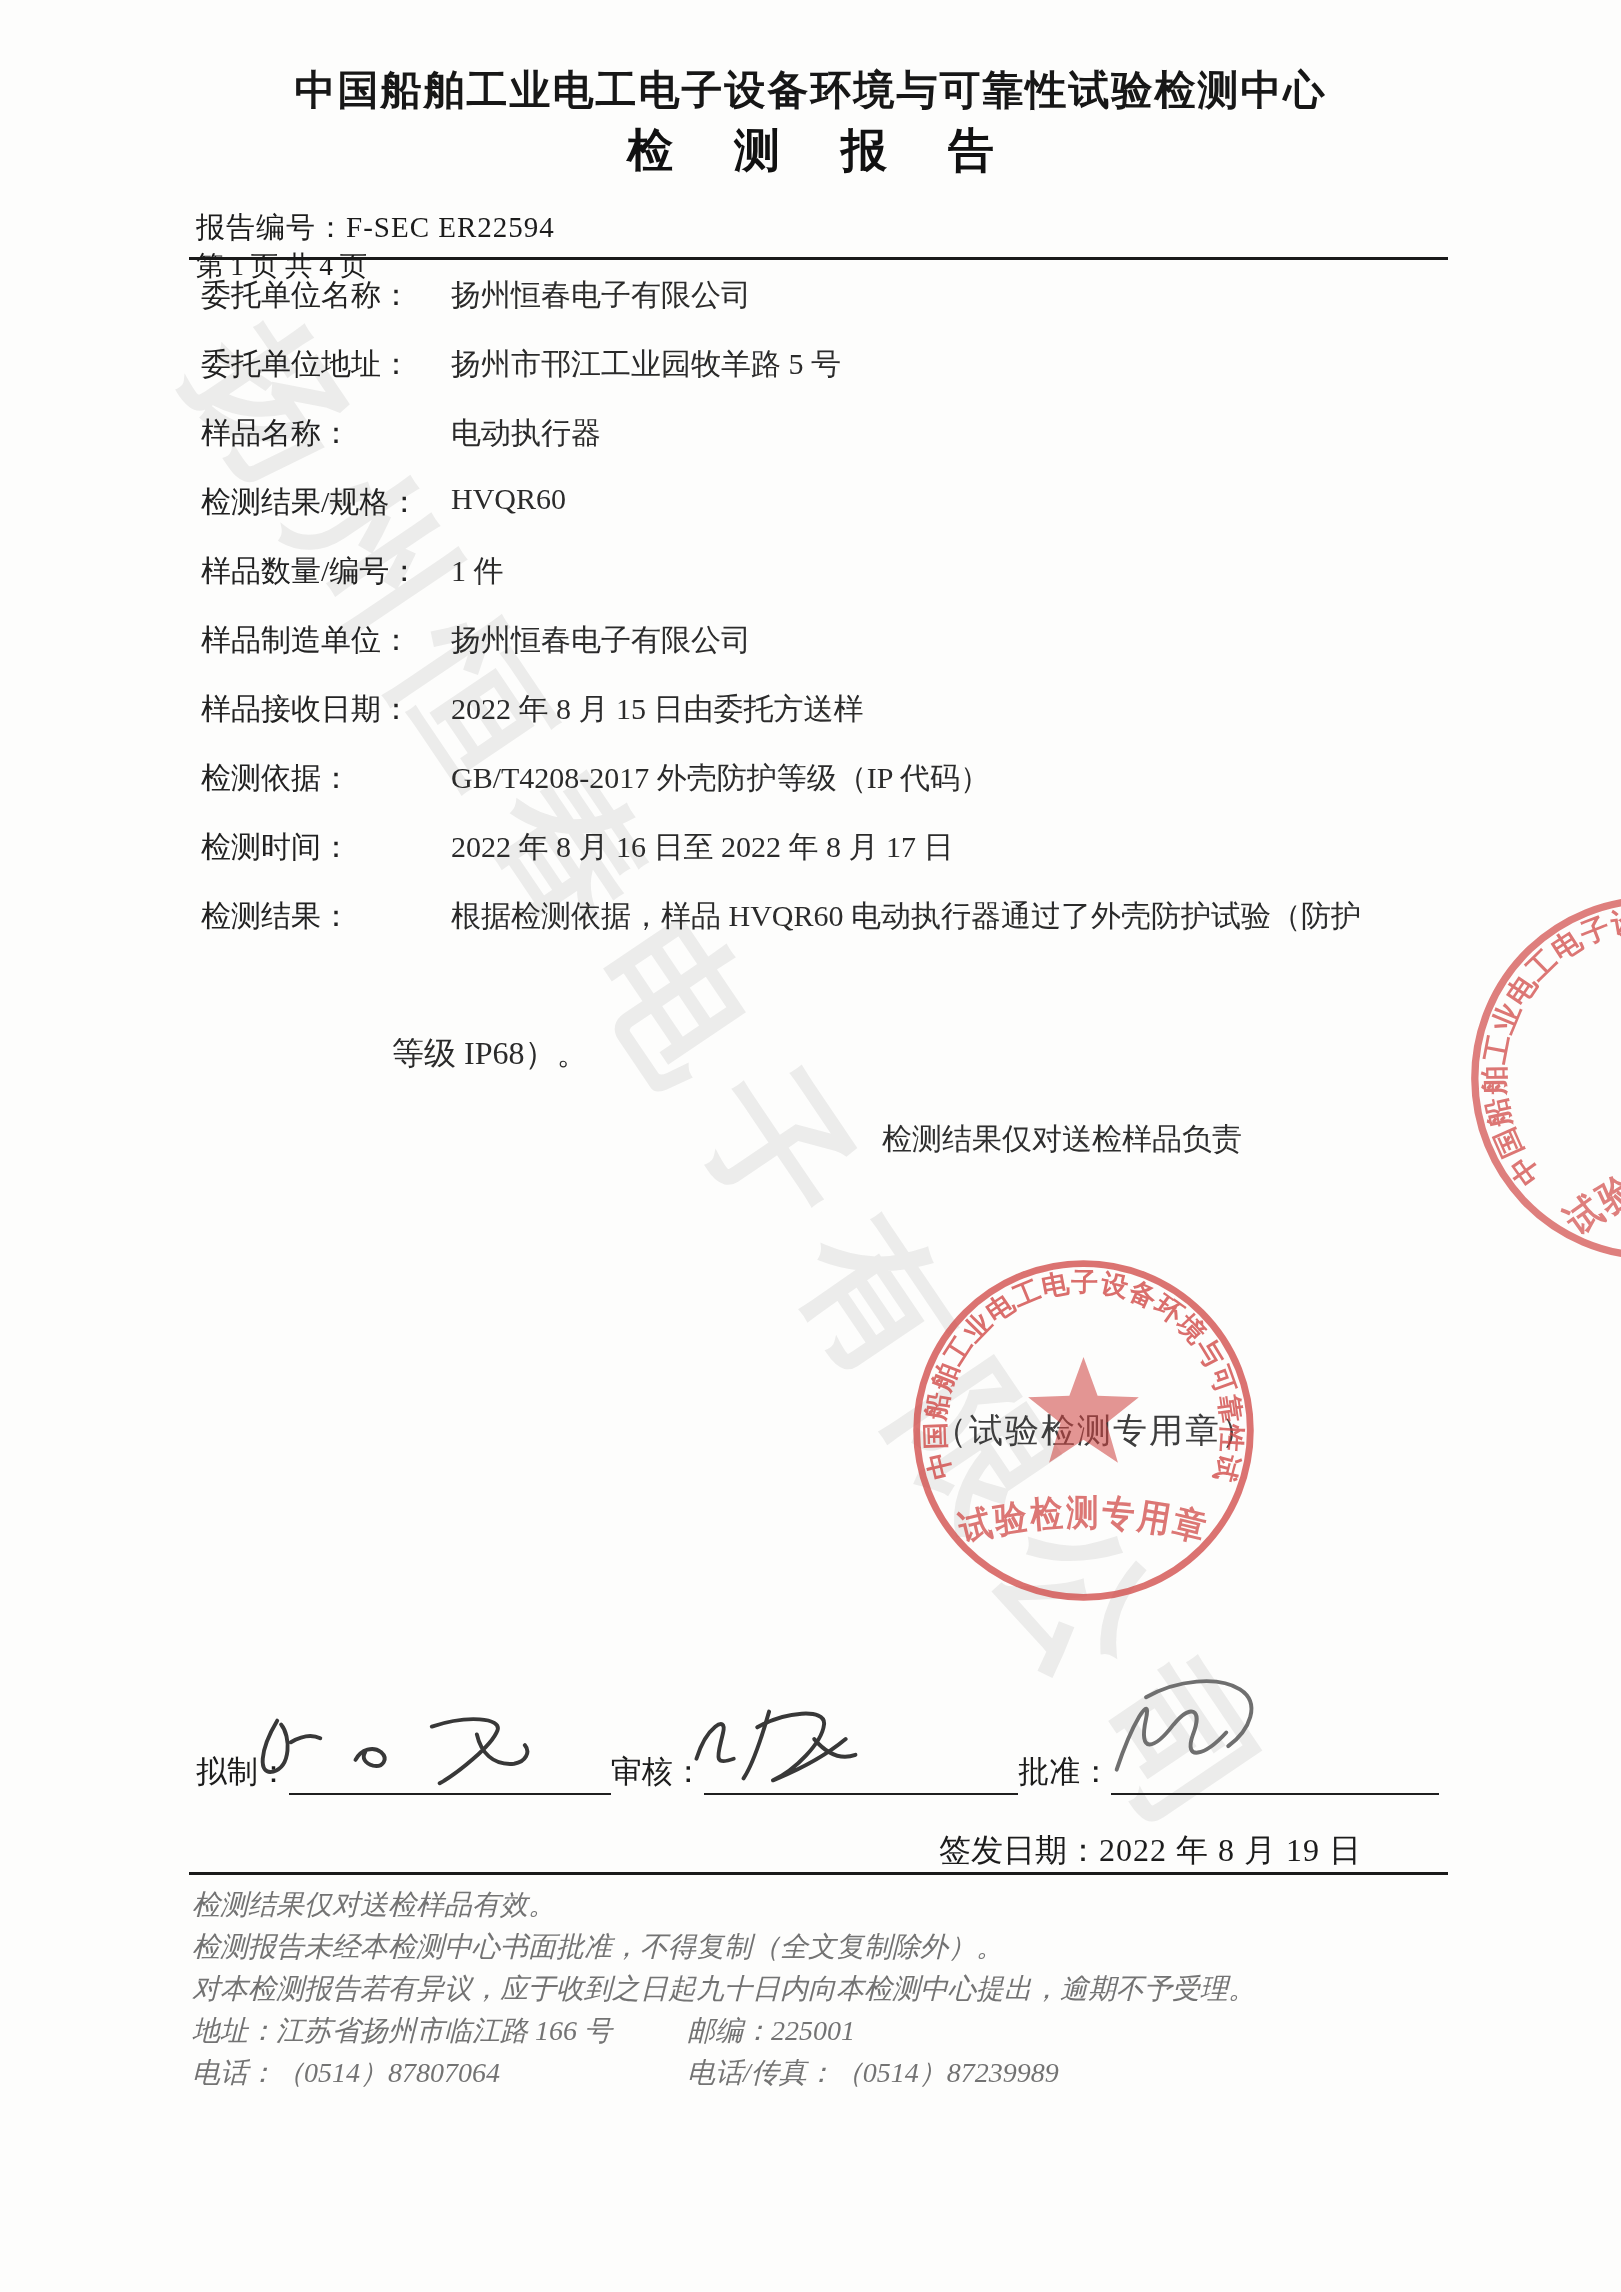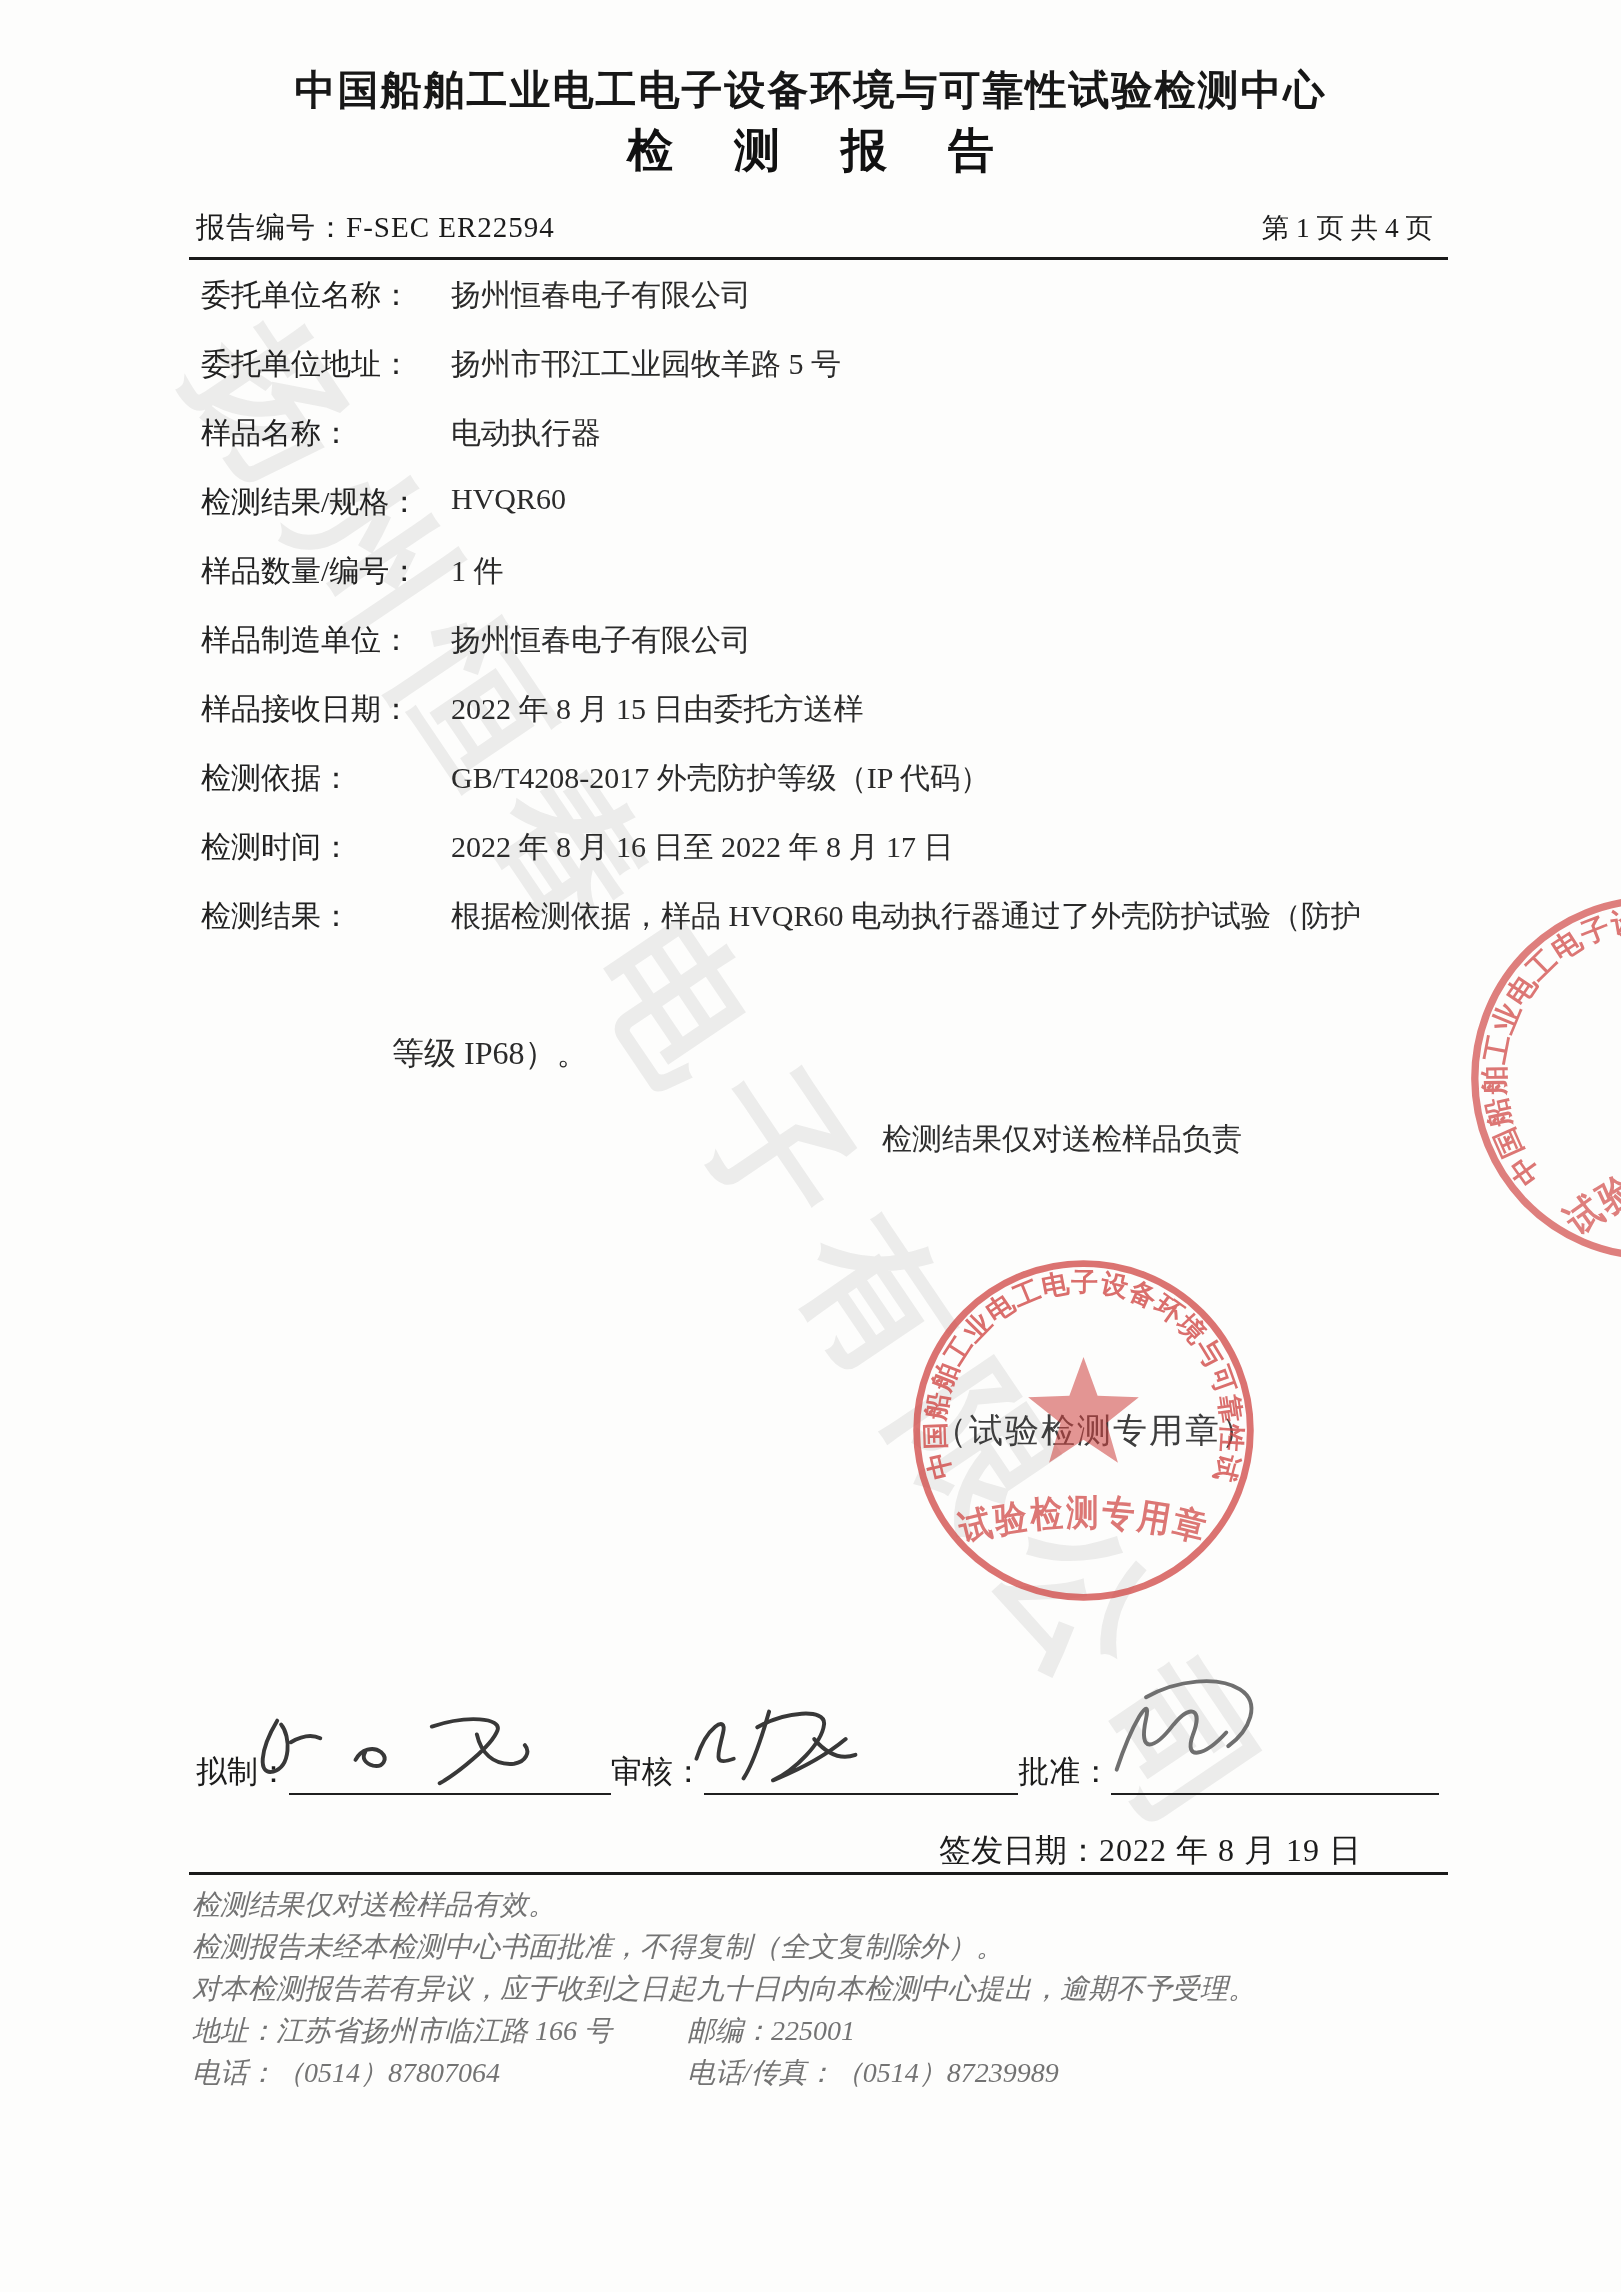--- a/index.html
+++ b/index.html
@@ -19,21 +19,21 @@
   .org-title{
     position:absolute; top:63px; left:0; width:100%; text-align:center;
     font-size:41px; letter-spacing:2px; font-weight:600; color:#171717;
   }
   .report-title{
     position:absolute; top:120px; left:0; width:100%; text-align:center;
     font-size:46px; font-weight:700; letter-spacing:61px; text-indent:61px; color:#111;
   }
   .meta-row{
     position:absolute; top:208px; left:196px; width:1237px;
-    display:flex; justify-content:space-between; align-items:baseline;
+    display:flex; justify-content:space-between; align-items:baseline;flex-direction:column;
   }
   .report-no{font-size:29px; letter-spacing:1px;}
   .page-info{font-size:27.4px;}
   .rule{position:absolute; left:189px; width:1259px; border-top:3.9px solid #1a1a1a; height:0;}
   .rule-top{top:257px;}
   .rule-bottom{top:1872px; border-top-width:3.9px;}
   
   .fields{position:absolute; top:275px; left:201px; width:1245px;}
   .frow{display:flex; height:69px; align-items:flex-start; font-size:30px;}
   .frow .lbl{width:250px; flex:0 0 250px; color:#222;}

